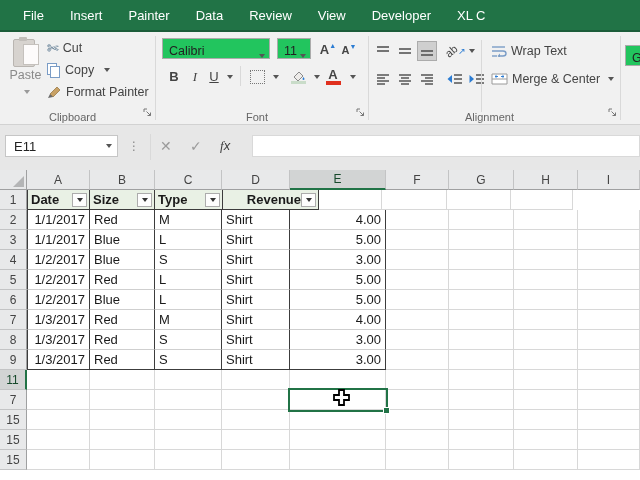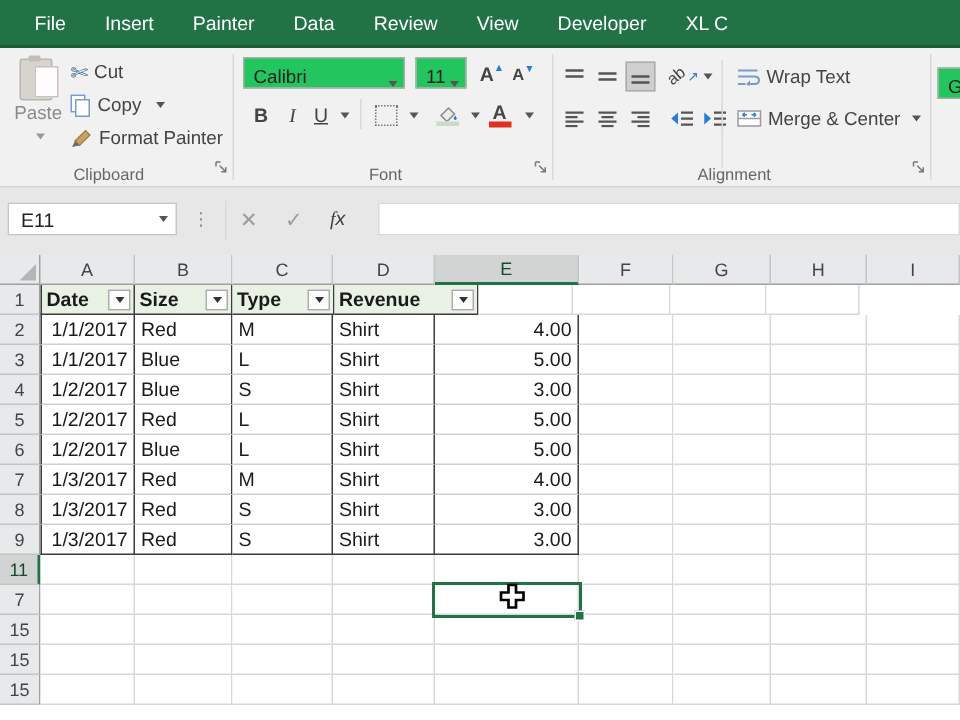--- a/index.html
+++ b/index.html
@@ -367,21 +367,21 @@
           <span class="filterbtn">
             <span class="dd"></span>
           </span>
         </div>
         <div class="cell th" style="width: 68px;">
           <span class="hl">Type</span>
           <span class="filterbtn">
             <span class="dd"></span>
           </span>
         </div>
-        <div class="cell th" style="width: 96px;">
+        <div class="cell th" style="width: 96px; text-align: right;">
           <span class="hl">Revenue</span>
           <span class="filterbtn">
             <span class="dd"></span>
           </span>
         </div>
         <div class="cell" style="width: 63px;"></div>
         <div class="cell" style="width: 65px;"></div>
         <div class="cell" style="width: 64px;"></div>
         <div class="cell" style="width: 62px;"></div>
       </div>

